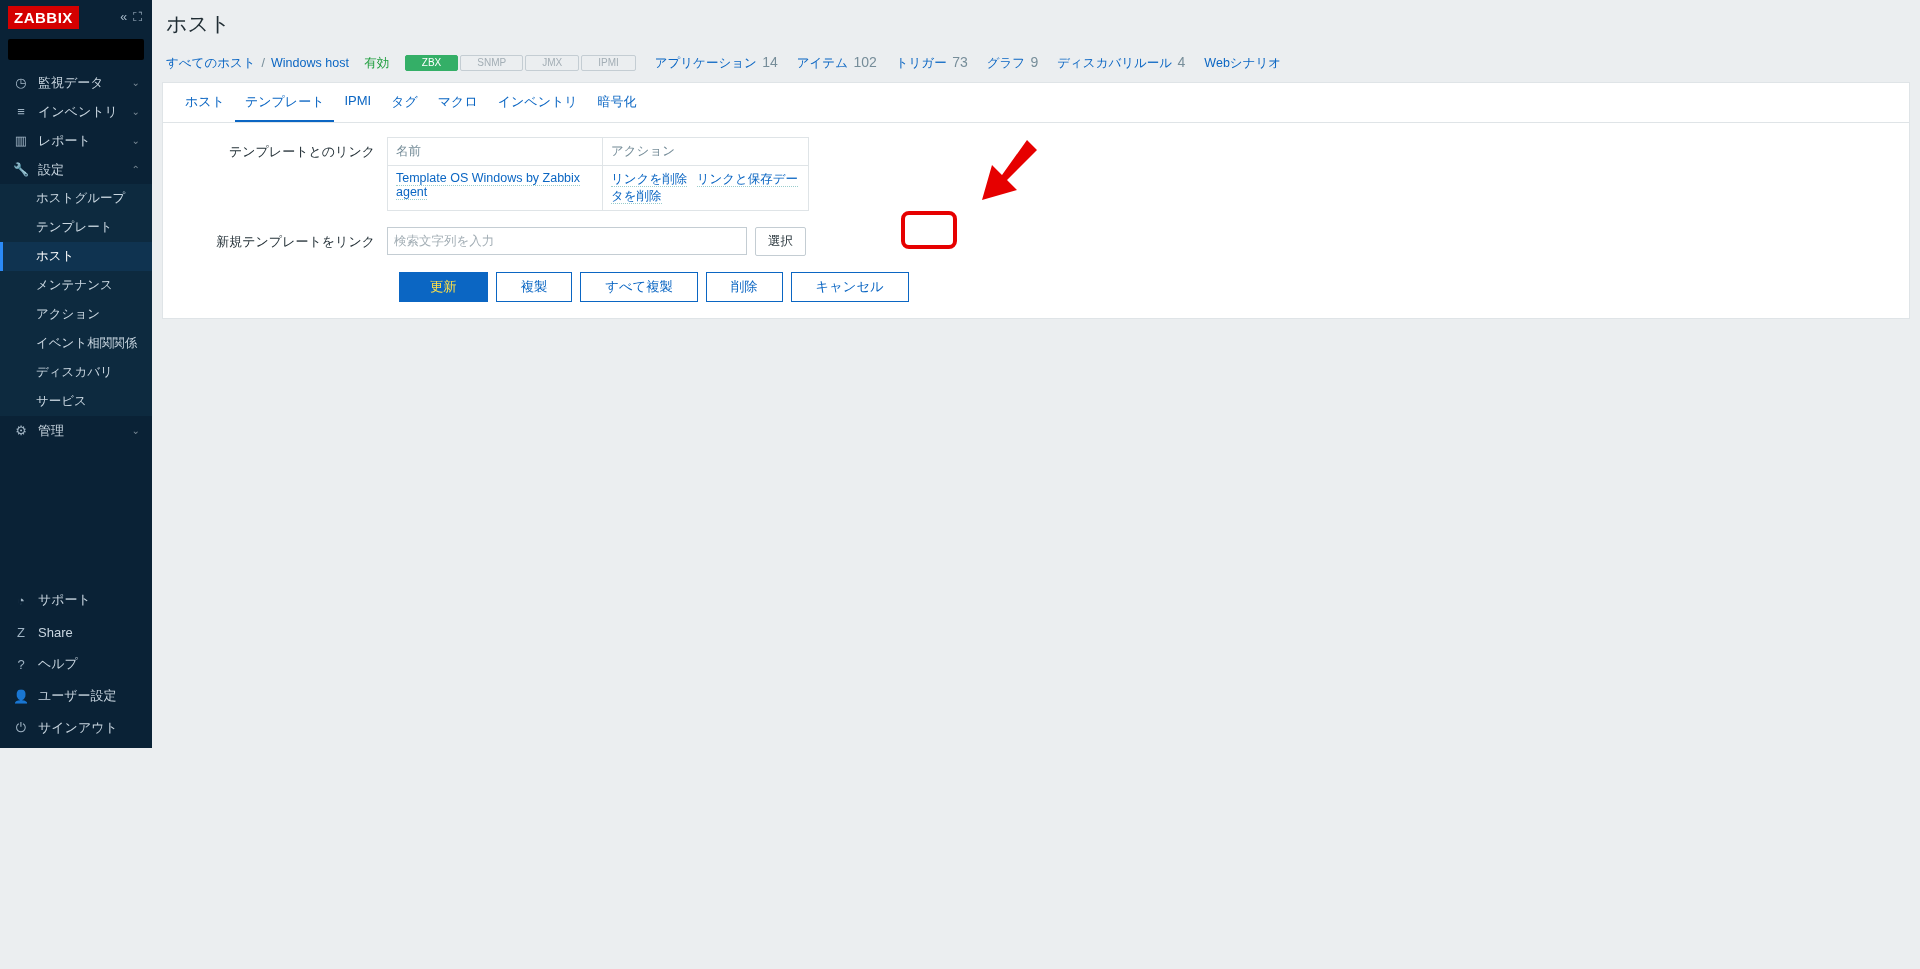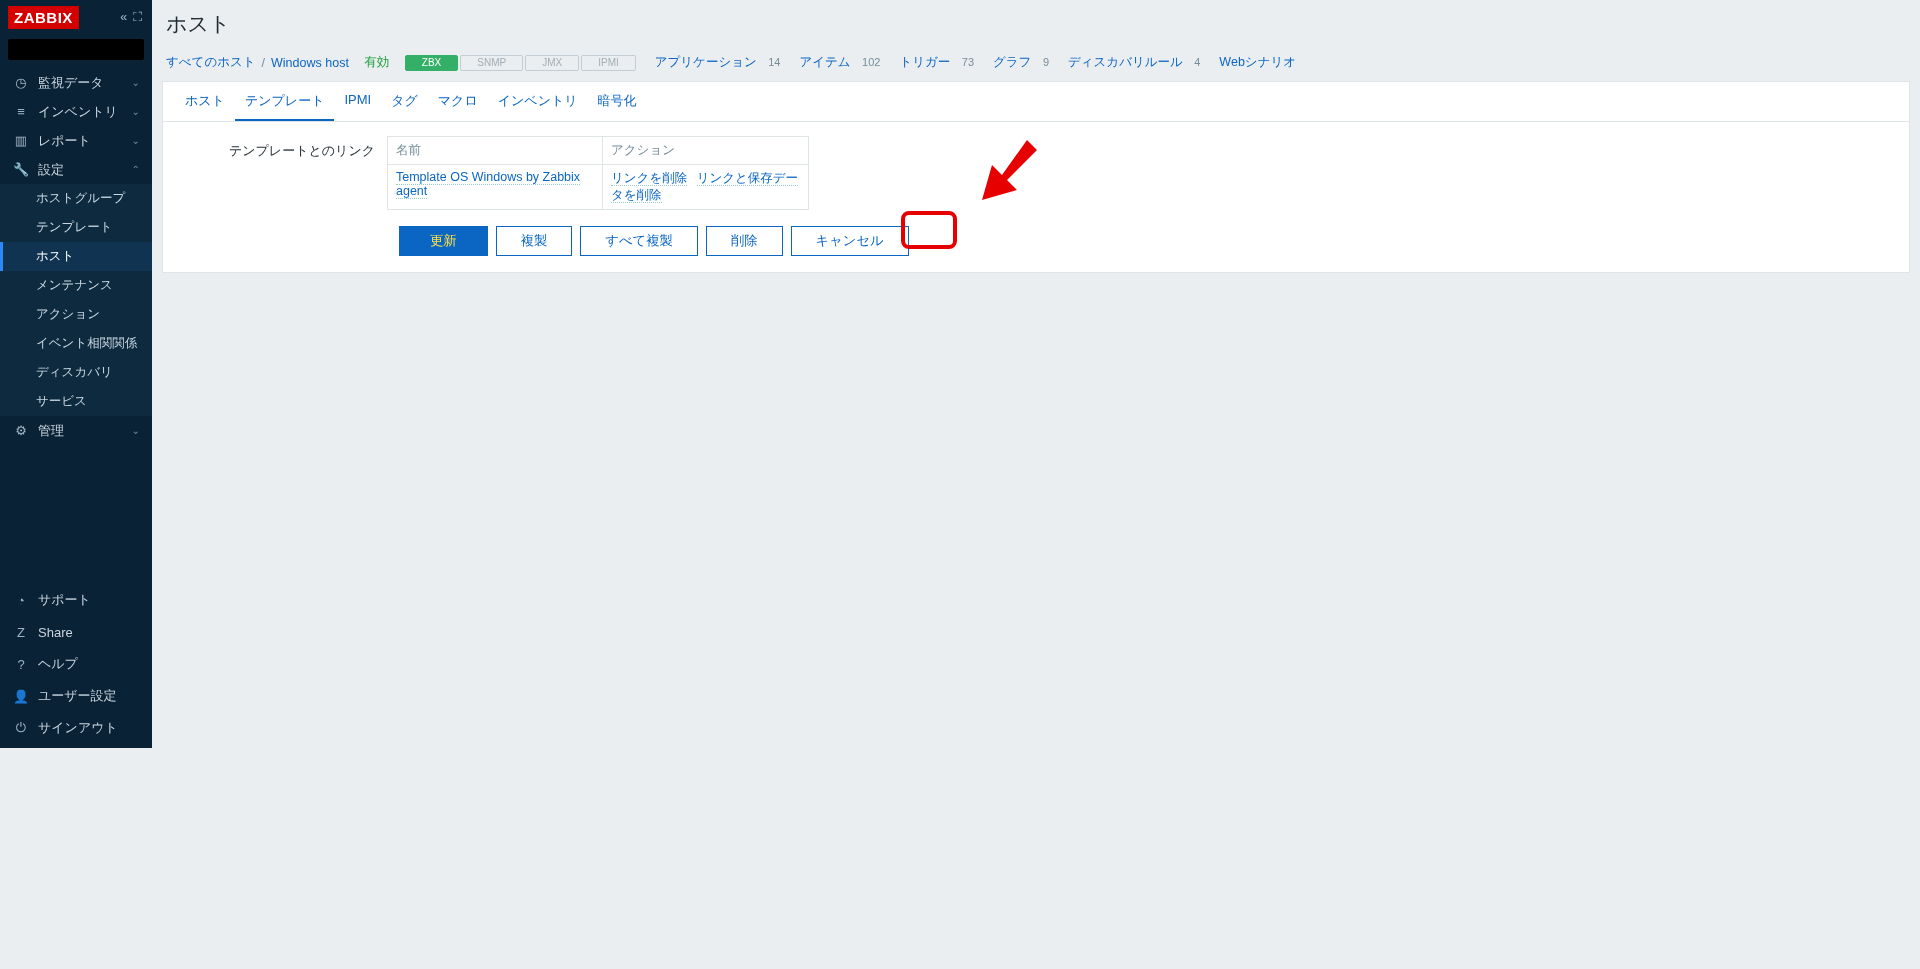--- a/index.html
+++ b/index.html
@@ -32,21 +32,21 @@
 .page-title { font-size:21px; font-weight:normal; padding:12px 16px 10px; color:#1f2c33; background:#fff; border-bottom:1px solid #e1e6ea; margin:0; }
 h1.page-title { background:transparent; border:none; padding:10px 14px 8px; }
 
 .sub-nav { padding:8px 14px 10px; display:flex; align-items:center; flex-wrap:wrap; gap:6px; font-size:12.5px; }
 .sub-nav a { color:#0b66c3; text-decoration:none; }
 .sub-nav .sep { color:#768d99; }
 .badge-status { color:#1f9e3e; }
 .badge-group { display:inline-flex; gap:2px; }
 .badge-sm { display:inline-block; font-size:10px; padding:1px 16px; border:1px solid #c4cdd3; color:#a3aeb5; border-radius:2px; line-height:1.2; }
 .badge-sm.green { background:#34af67; color:#fff; border-color:#34af67; }
-.count { color:#768d99; font-size:11px; margin-left:8px; }
+.count { color:#768d99; font-size:14px; margin-left:2px; }
 
 .panel { background:#fff; margin:0 10px 10px; border:1px solid #dfe4e7; }
 .tabs { display:flex; border-bottom:1px solid #dfe4e7; padding:0 12px; }
 .tab { padding:10px 10px 9px; color:#0b66c3; cursor:pointer; font-size:13px; border-bottom:2px solid transparent; }
 .tab.active { color:#0b66c3; border-bottom:2px solid #0b66c3; }
 
 .form-area { padding:14px 14px 16px; }
 .form-row { display:flex; align-items:flex-start; margin-bottom:16px; }
 .form-label { width:210px; text-align:right; padding-right:12px; padding-top:6px; color:#1f2c33; font-size:13px; }
 .form-control-cell { flex:0 0 auto; }
@@ -226,20 +226,31 @@
                 <div class="lt-col-name"><a href="#">Template OS Windows by Zabbix agent</a></div>
                 <div class="lt-col-act">
                   <a href="#">リンクを削除</a>
                   <a href="#">リンクと保存データを削除</a>
                 </div>
               </div>
             </div>
           </div>
         </div>
 
+        <div class="form-row">
+          <div class="form-label">新規テンプレートをリンク</div>
+          <div class="form-control-cell">
+            <div class="multiselect-row">
+              <div class="multiselect">
+                <input placeholder="検索文字列を入力" style="">
+              </div>
+              <button class="btn btn-select">選択</button>
+            </div>
+          </div>
+        </div>
 
         <div class="action-buttons">
           <button class="btn-primary">更新</button>
           <button class="btn-outline">複製</button>
           <button class="btn-outline">すべて複製</button>
           <button class="btn-outline">削除</button>
           <button class="btn-outline">キャンセル</button>
         </div>
       </div>
     </div>

